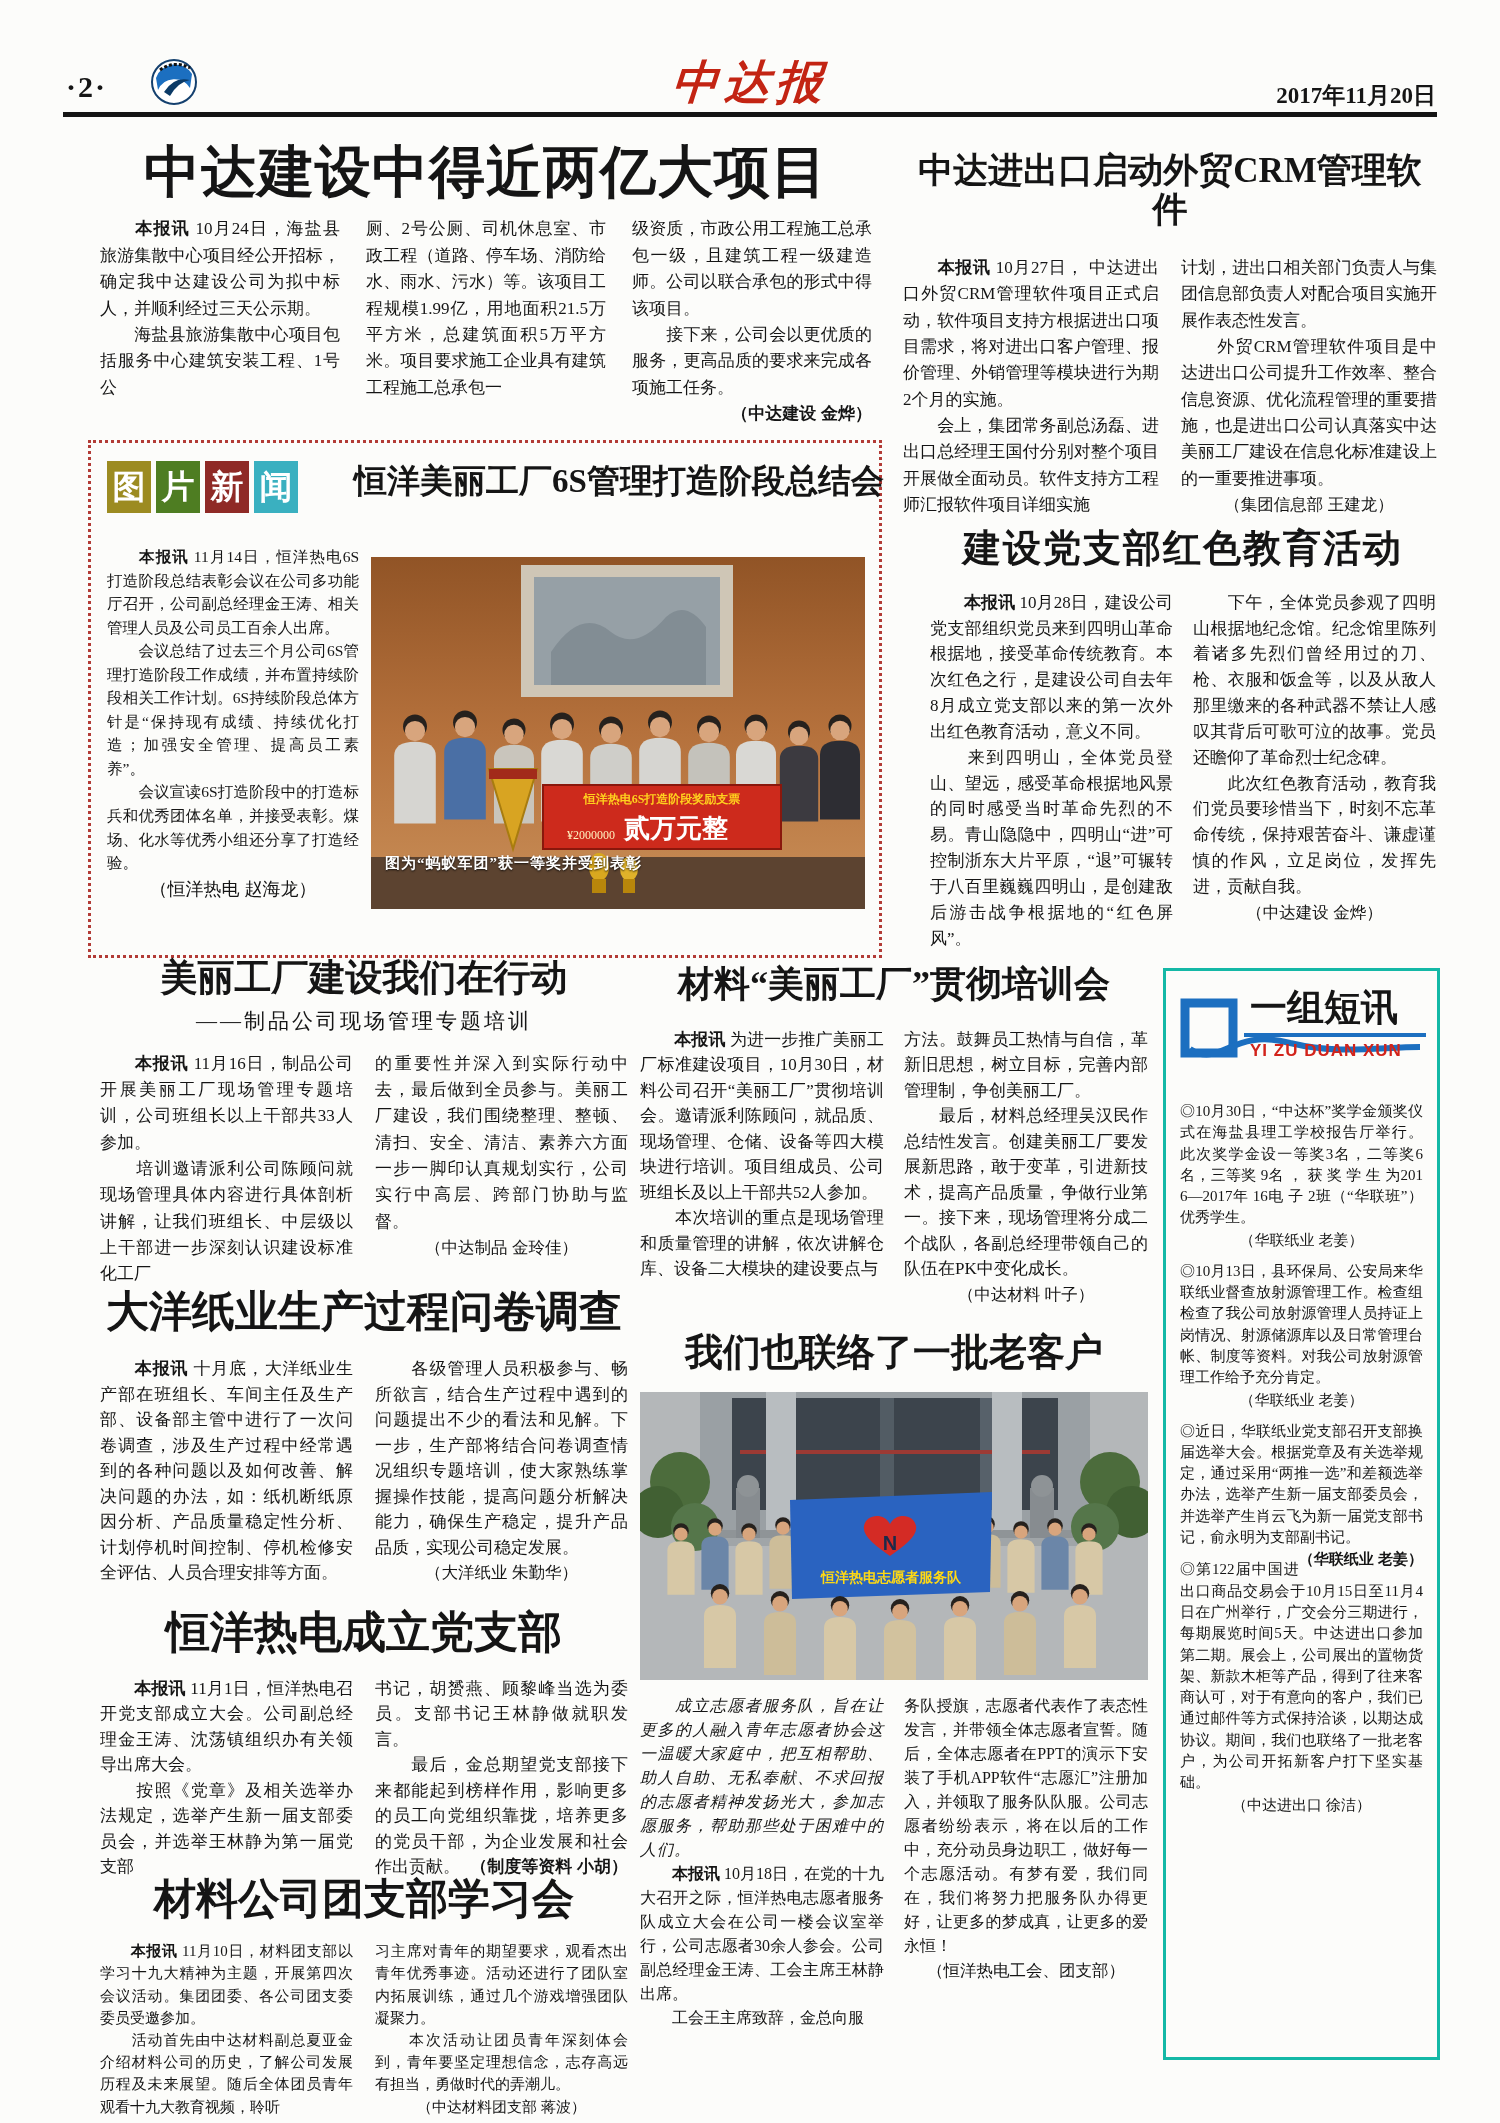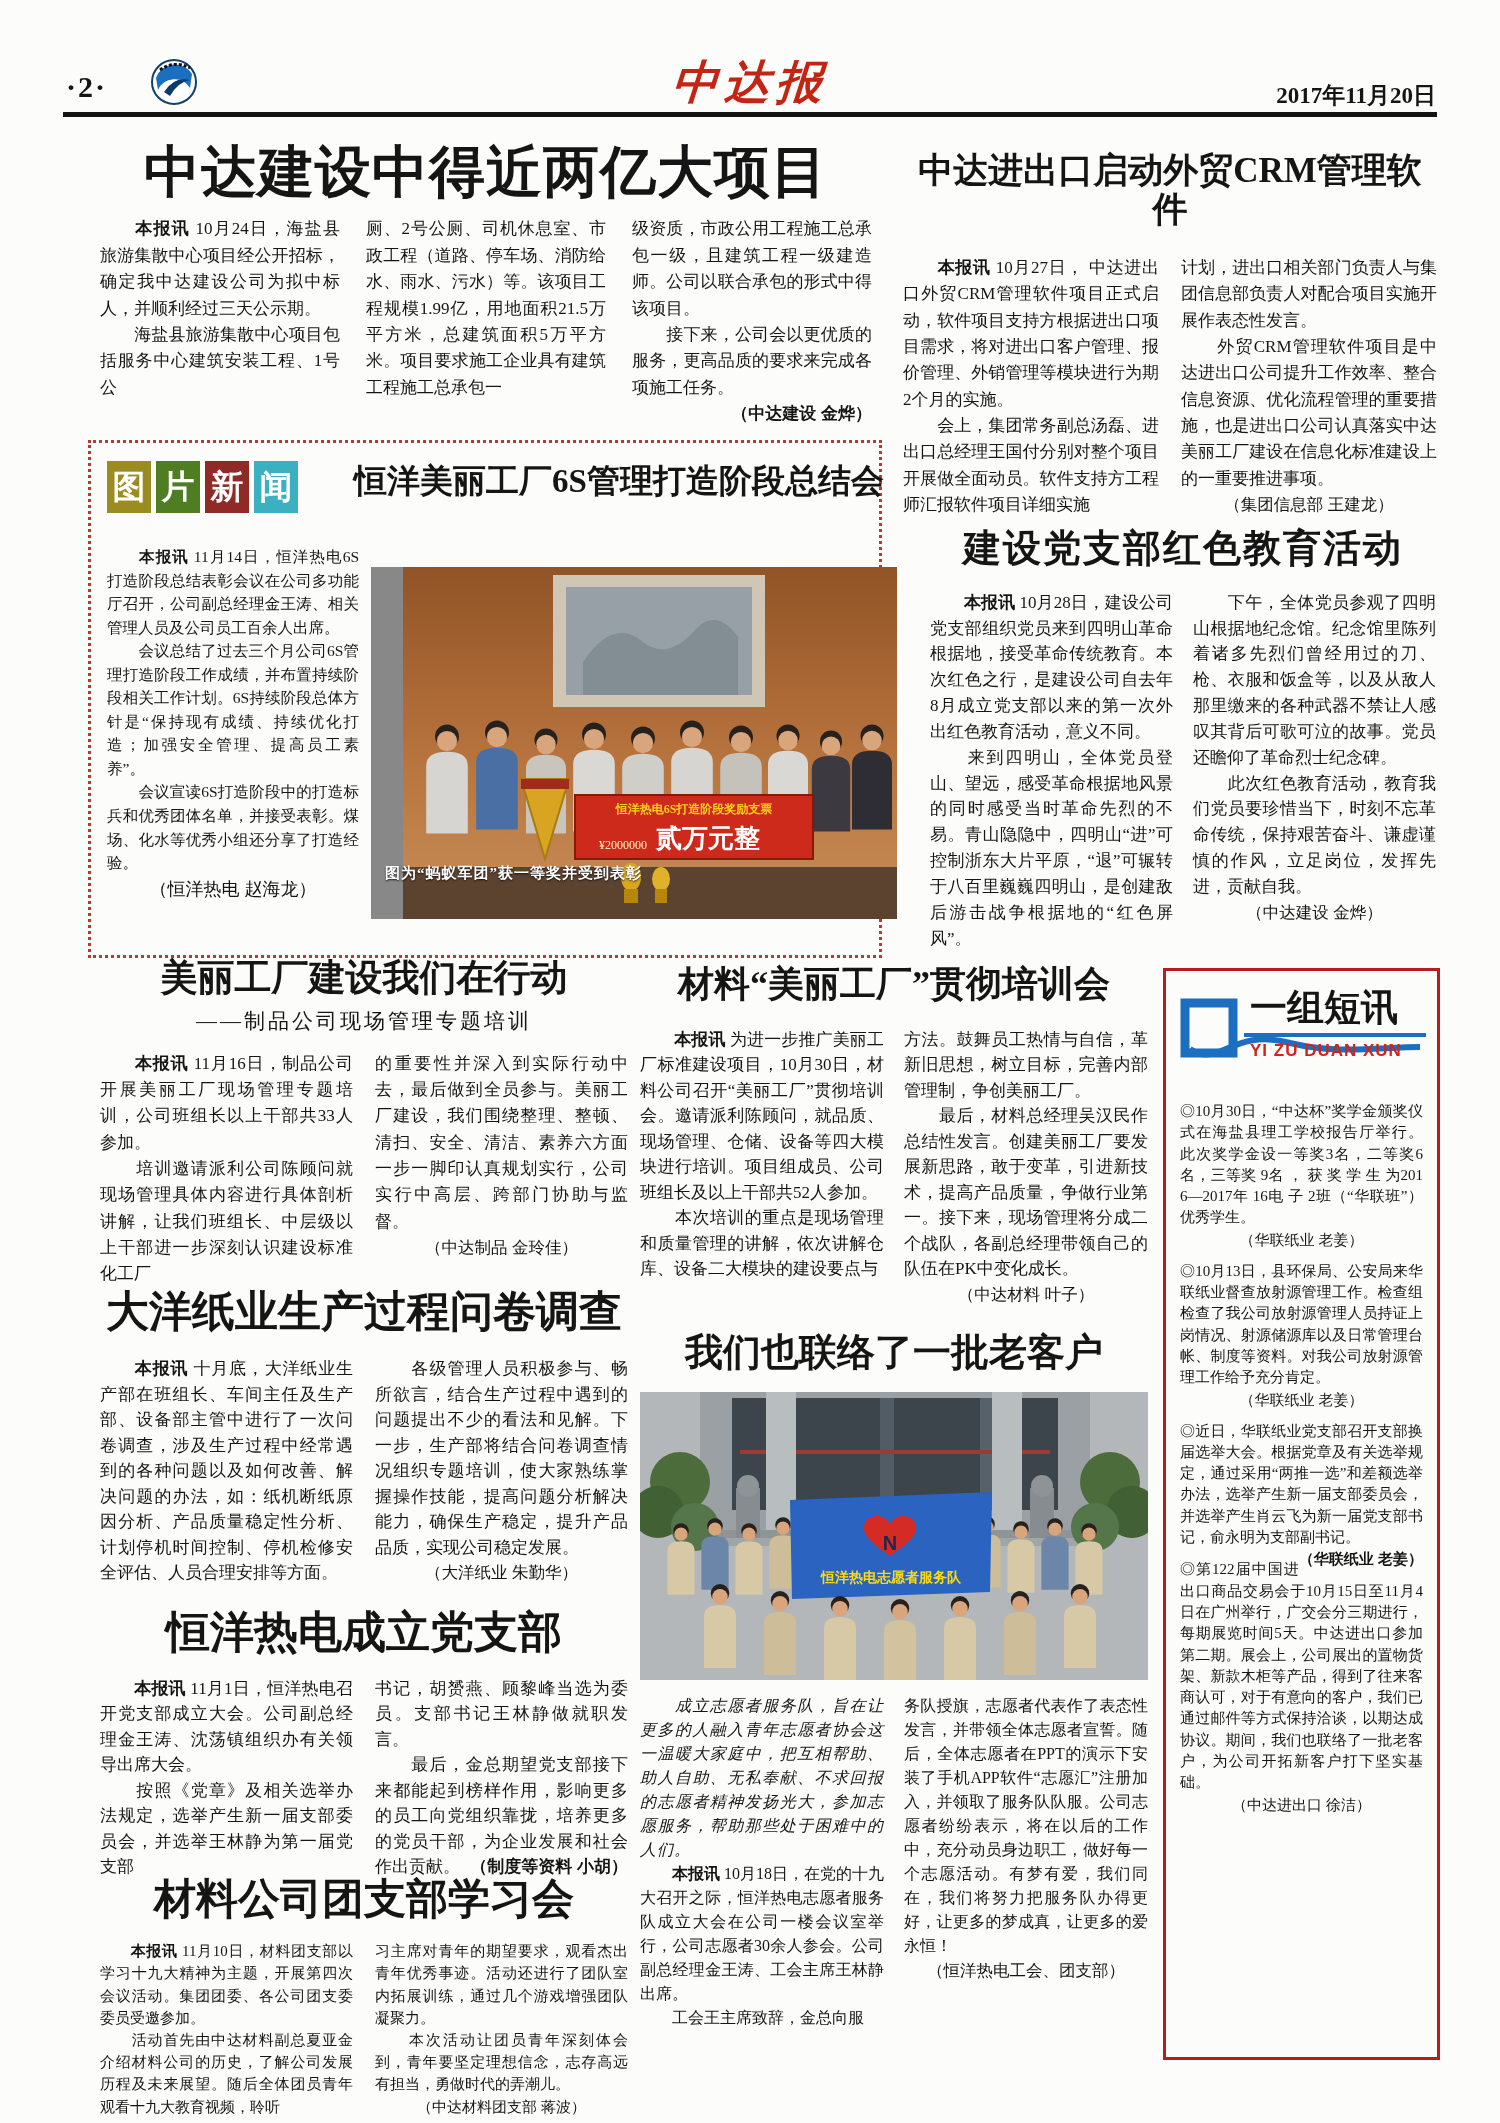--- a/index.html
+++ b/index.html
@@ -36,21 +36,21 @@
   .tiles{display:flex;gap:5px;}
   .tile{width:44px;height:52px;display:flex;align-items:center;justify-content:center;
         color:#fff;font-size:33px;font-weight:bold;font-family:"Liberation Serif",serif;}
   .tl0{background:#9c8b21}.tl1{background:#4e7d22}.tl2{background:#8f2a26}.tl3{background:#3ab0c0}
   .kai{font-family:"Liberation Serif",serif;}
   .photo-frame{overflow:hidden;background:#888;}
   .photo-caption{position:absolute;color:#fff;font-weight:bold;font-size:15px;
                  text-shadow:0 1px 2px rgba(0,0,0,.8);letter-spacing:1px;}
 
   
-  .snbox{border:3px solid #b91c1c;background:#fcfcfa;padding:12px 14px;box-sizing:border-box;}
+  .snbox{border:3px solid #14b8a6;background:#fcfcfa;padding:12px 14px;box-sizing:border-box;}
   .sn-title{font-size:37px;font-weight:900;font-family:"Liberation Serif",serif;}
   .sn-pinyin{color:#d2231a;font-weight:bold;font-size:17px;letter-spacing:1px;
              font-family:"Liberation Sans",sans-serif;}
   .sn-line{background:#1c6fc0;height:4px;}
   .sn-item p.body{font-size:15px;line-height:1.42;}
   .sn-item .attr-line{font-size:15px;}
   .sn-item{margin-bottom:11px;}
 </style>
 </head>
 <body>
@@ -110,21 +110,21 @@
       <div class="tile tl3">闻</div>
     </div>
     <div class="abs t-serif" style="left:230px;top:20px;width:540px;font-size:33px;margin-left:28px;">恒洋美丽工厂6S管理打造阶段总结会</div>
     <div class="abs" style="left:16px;top:102px;width:252px;">
       <p class="body kai" style="font-size:15.5px;line-height:1.52;"><span class="ind"></span><b class="lead">本报讯</b><span> 11月14日，恒洋热电6S打造阶段总结表彰会议在公司多功能厅召开，公司副总经理金王涛、相关管理人员及公司员工百余人出席。
 　　会议总结了过去三个月公司6S管理打造阶段工作成绩，并布置持续阶段相关工作计划。6S持续阶段总体方针是“保持现有成绩、持续优化打造；加强安全管理、提高员工素养”。
 　　会议宣读6S打造阶段中的打造标兵和优秀团体名单，并接受表彰。煤场、化水等优秀小组还分享了打造经验。</span></p>
       <p class="attr-line" style="font-size:18px;">（恒洋热电 赵海龙）</p>
     </div>
 
-    <div class="abs photo-frame" style="left:280px;top:124px;width:494px;height:352px;padding-left:32px;">
+    <div class="abs photo-frame" style="left:280px;top:114px;width:494px;height:352px;">
       <svg width="494" height="352" viewBox="0 0 494 352">
         <defs>
           <linearGradient id="wall" x1="0" y1="0" x2="0" y2="1">
             <stop offset="0" stop-color="#915426"></stop>
               <stop offset="0.5" stop-color="#b5713c"></stop>
               <stop offset="1" stop-color="#c98f58"></stop>
           </linearGradient>
           <symbol id="psn" viewBox="0 0 20 42">
             <circle cx="10" cy="4.6" r="4.6" fill="#26211d"></circle>
             <circle cx="10" cy="6.4" r="3.9" fill="#d8a57d"></circle>

